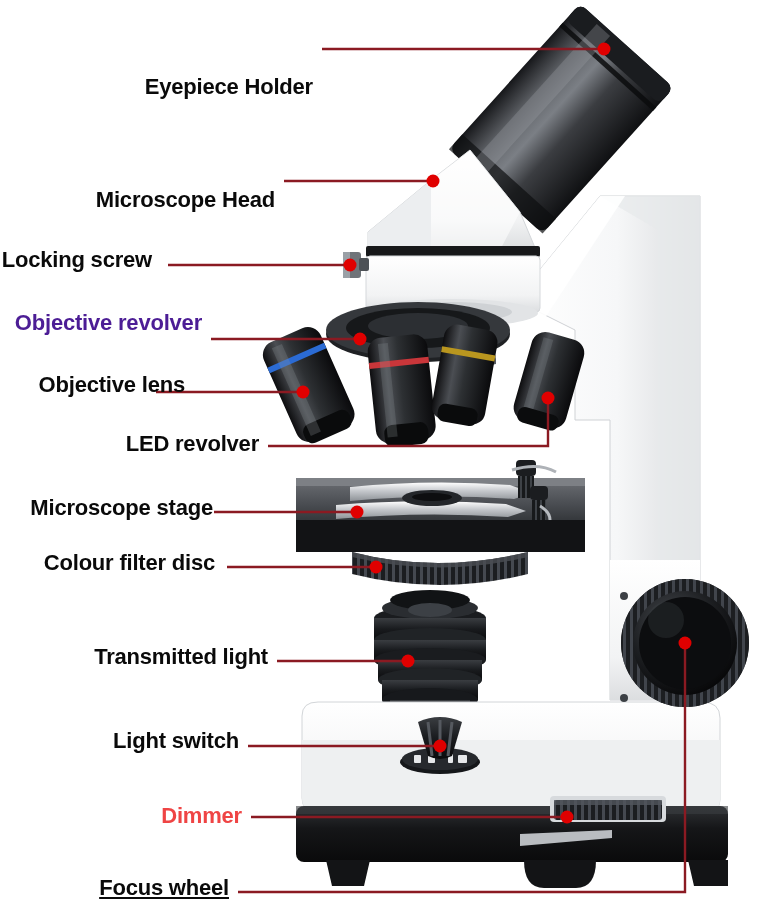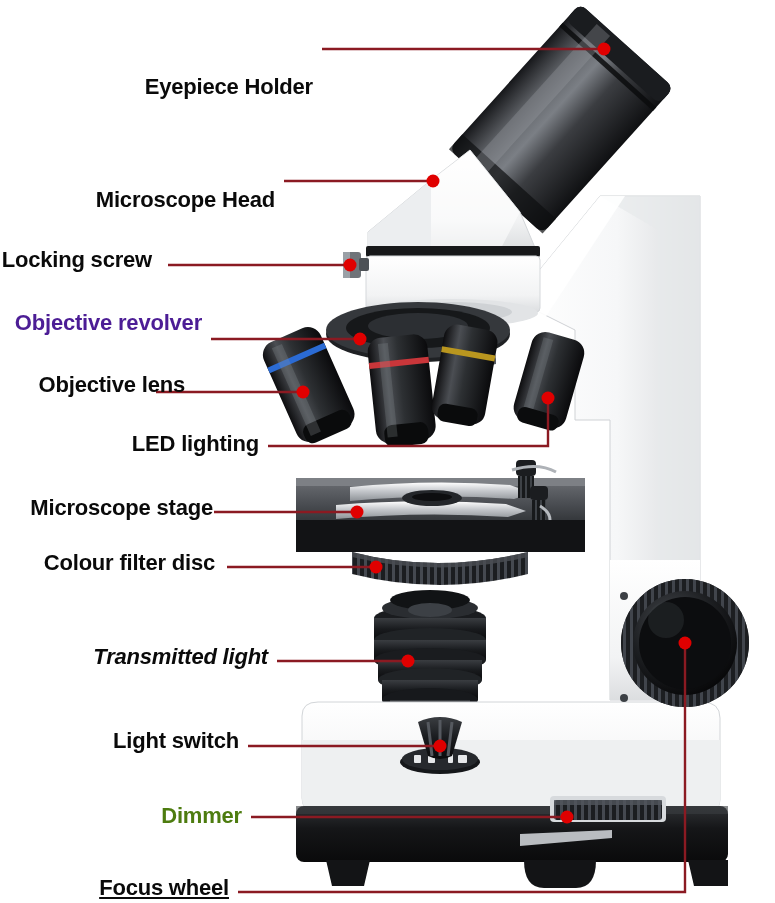--- a/index.html
+++ b/index.html
@@ -272,22 +272,22 @@
         <circle cx="685" cy="643" r="6.5" fill="#E00000"></circle>
       </g>
   </svg>
 
   <div id="labels">
       <div class="lbl" style="left: 313px; top: 43px; transform: translate(-100%, -50%); color: rgb(10, 10, 10); margin-top: 44px;">Eyepiece Holder</div>
       <div class="lbl" style="left: 275px; top: 177px; transform: translate(-100%, -50%); color: rgb(10, 10, 10); margin-top: 23px;">Microscope Head</div>
       <div class="lbl" style="left: 152px; top: 260px; transform: translate(-100%, -50%); color: rgb(10, 10, 10);">Locking screw</div>
       <div class="lbl" style="left: 202px; top: 323px; transform: translate(-100%, -50%); color: #4c1d95;">Objective revolver</div>
       <div class="lbl" style="left: 152px; top: 385px; transform: translate(-100%, -50%); color: rgb(10, 10, 10); margin-left: 33px;">Objective lens</div>
-      <div class="lbl" style="left: 259px; top: 444px; transform: translate(-100%, -50%); color: rgb(10, 10, 10);">LED lighting</div>
+      <div class="lbl" style="left: 259px; top: 444px; transform: translate(-100%, -50%); color: rgb(10, 10, 10);">LED revolver</div>
       <div class="lbl" style="left: 205px; top: 508px; transform: translate(-100%, -50%); color: rgb(10, 10, 10); margin-left: 8px;">Microscope stage</div>
       <div class="lbl" style="left: 215px; top: 563px; transform: translate(-100%, -50%); color: rgb(10, 10, 10);">Colour filter disc</div>
-      <div class="lbl" style="left: 268px; top: 657px; transform: translate(-100%, -50%); color: rgb(10, 10, 10); font-style: italic;">Transmitted light</div>
+      <div class="lbl" style="left: 268px; top: 657px; transform: translate(-100%, -50%); color: rgb(10, 10, 10);">Transmitted light</div>
       <div class="lbl" style="left: 239px; top: 741px; transform: translate(-100%, -50%); color: rgb(10, 10, 10); text-align: right;">Light switch</div>
-      <div class="lbl" style="left: 242px; top: 816px; transform: translate(-100%, -50%); color: #4d7c0f;">Dimmer</div>
+      <div class="lbl" style="left: 242px; top: 816px; transform: translate(-100%, -50%); color: #ef4444;">Dimmer</div>
       <div class="lbl" style="left: 229px; top: 888px; transform: translate(-100%, -50%); color: rgb(10, 10, 10); text-decoration: underline;">Focus wheel</div>
     </div>
 
 </div>
 
 </body></html>

